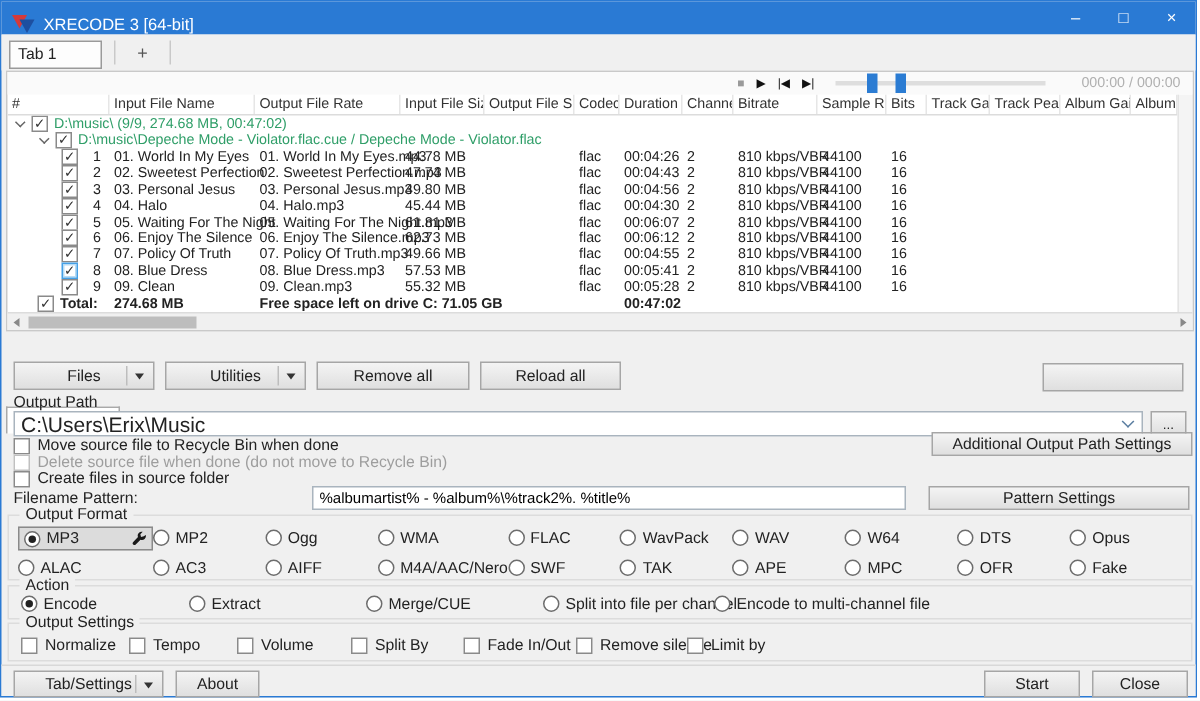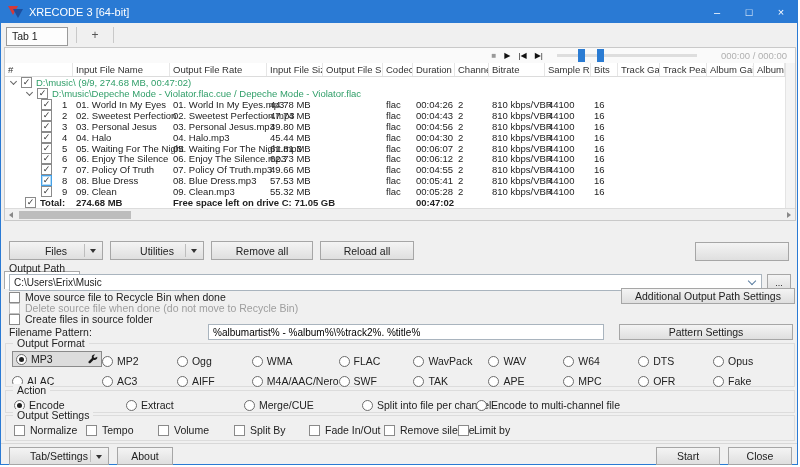--- a/index.html
+++ b/index.html
@@ -3,21 +3,21 @@
 <meta charset="utf-8">
 <style>
   * { box-sizing: border-box; margin: 0; padding: 0; }
   html,body { width:800px; height:467px; overflow:hidden;
     font-family:"Liberation Sans","DejaVu Sans",sans-serif; font-size:11px; color:#222; }
   .window { position:relative; width:798px; height:465px; background:#f0f0f0;
     border:1px solid #2a7ad4; }
 
   
   .titlebar { position:absolute; top:0; left:0; right:0; height:22px; background:#2a7ad4;
-    display:flex; align-items:center; color:#fff; }
+    display:flex; align-items:flex-end; color:#fff; }
   .logo { position:relative; width:18px; height:14px; margin:0 4px 0 6px; }
   .logo .t1 { position:absolute; left:1px; top:1px; width:0; height:0;
     border-left:5px solid transparent; border-right:5px solid transparent; border-top:9px solid #d43a3a; }
   .logo .t2 { position:absolute; left:6px; top:4px; width:0; height:0;
     border-left:5px solid transparent; border-right:5px solid transparent; border-top:9px solid #1d4fa0; }
   .title { font-size:11px; }
   .winbtns { margin-left:auto; display:flex; height:100%; }
   .winbtn { width:32px; height:100%; display:flex; align-items:center; justify-content:center;
     font-size:11px; color:#fff; }
 
@@ -82,21 +82,21 @@
   .btnrow .btn.wide { width:102px; }
   .dd .ddarr { position:absolute; right:6px; top:7px; width:0; height:0;
     border-left:3.5px solid transparent; border-right:3.5px solid transparent; border-top:4px solid #333; }
   .dd .ddsep { position:absolute; right:17px; top:2px; bottom:2px; width:1px; background:#bdbdbd; }
   .btn-overflow { margin-left:auto; width:24px; height:17px; margin-top:1px; position:relative; }
 
   
   .pathlabel { position:absolute; top:261px; left:8px; font-size:10.5px; }
   .pathrow { position:absolute; top:273px; left:8px; width:782px; height:17px; display:flex; }
   .combobox { flex:1; height:17px; background:#fff; border:1px solid #a9b4be; display:flex;
-    align-items:center; padding:0 4px; font-size:10px; }
+    align-items:center; padding:0 4px; font-size:14px; }
   .combobox .val { flex:1; white-space:nowrap; overflow:hidden; }
   .cb-arrow { width:6px; height:6px; border-right:1.2px solid #5a7da0; border-bottom:1.2px solid #5a7da0;
     transform:rotate(45deg); margin:-3px 2px 0 4px; }
   .browse { width:24px; height:17px; margin-left:5px; font-size:9px; }
 
   
   .optcb { position:absolute; left:8px; display:flex; align-items:center; font-size:10.5px; height:12px; }
   .optcb .cb { margin-right:5px; }
   .optcb.disabled { color:#9e9e9e; }
   .optcb.disabled .cb { border-color:#c0c0c0; }
@@ -107,21 +107,21 @@
   .ptn-input { width:396px; height:16px; border:1px solid #a9b4be; background:#fff; font-size:10px;
     padding:0 4px; font-family:"Liberation Sans","DejaVu Sans",sans-serif; }
   .btn-pattern { position:absolute; top:323px; left:618px; width:174px; height:16px; font-size:10.5px; }
 
   
   .gbox { position:absolute; left:4px; width:790px; border:1px solid #dcdcdc; background:#f0f0f0; }
   .gbox .legend { position:absolute; top:-7px; left:7px; background:#f0f0f0; padding:0 4px;
     font-size:10.5px; }
   .fmt-group { top:342px; height:44px; }
   .fmt-grid { display:grid; grid-template-columns:repeat(10,1fr); padding:9px 6px 0 6px; row-gap:6px; }
-  .opt { display:flex; align-items:flex-end; font-size:10.5px; height:14px; }
+  .opt { display:flex; align-items:flex-start; font-size:10.5px; height:14px; }
   .radio { display:inline-flex; width:11px; height:11px; border:1px solid #6d6d6d; border-radius:50%;
     background:#fff; align-items:center; justify-content:center; margin-right:4px; flex:none; }
   .radio.on::after { content:""; width:5px; height:5px; background:#222; border-radius:50%; }
   .fmt-selected { display:flex; align-items:center; background:#dcdcdc; border:1px solid #8a8a8a;
     height:16px; padding:0 3px; width:90px; margin-top:-2px; }
   .fmt-selected .wrench { margin-left:auto; display:flex; }
 
   .action-group { top:389px; height:23px; }
   .action-group .opt { position:absolute; top:6px; }
   .settings-group { top:414px; height:26px; }

